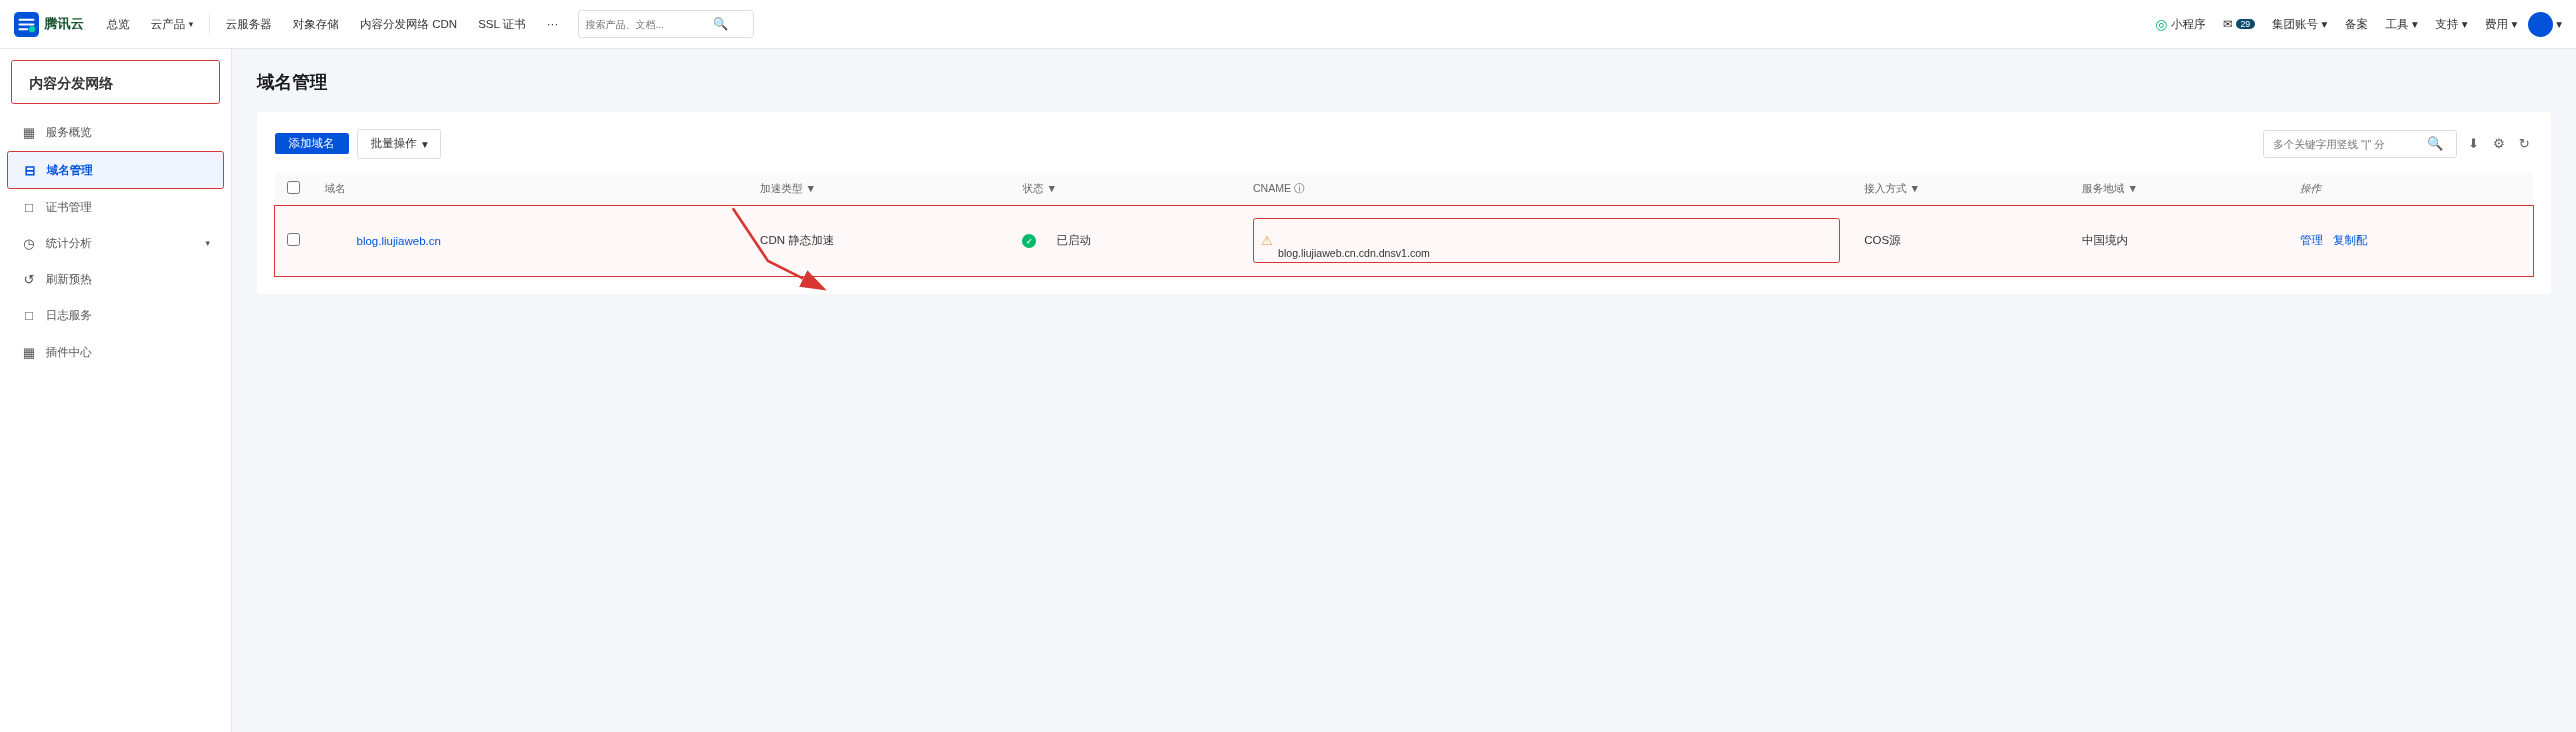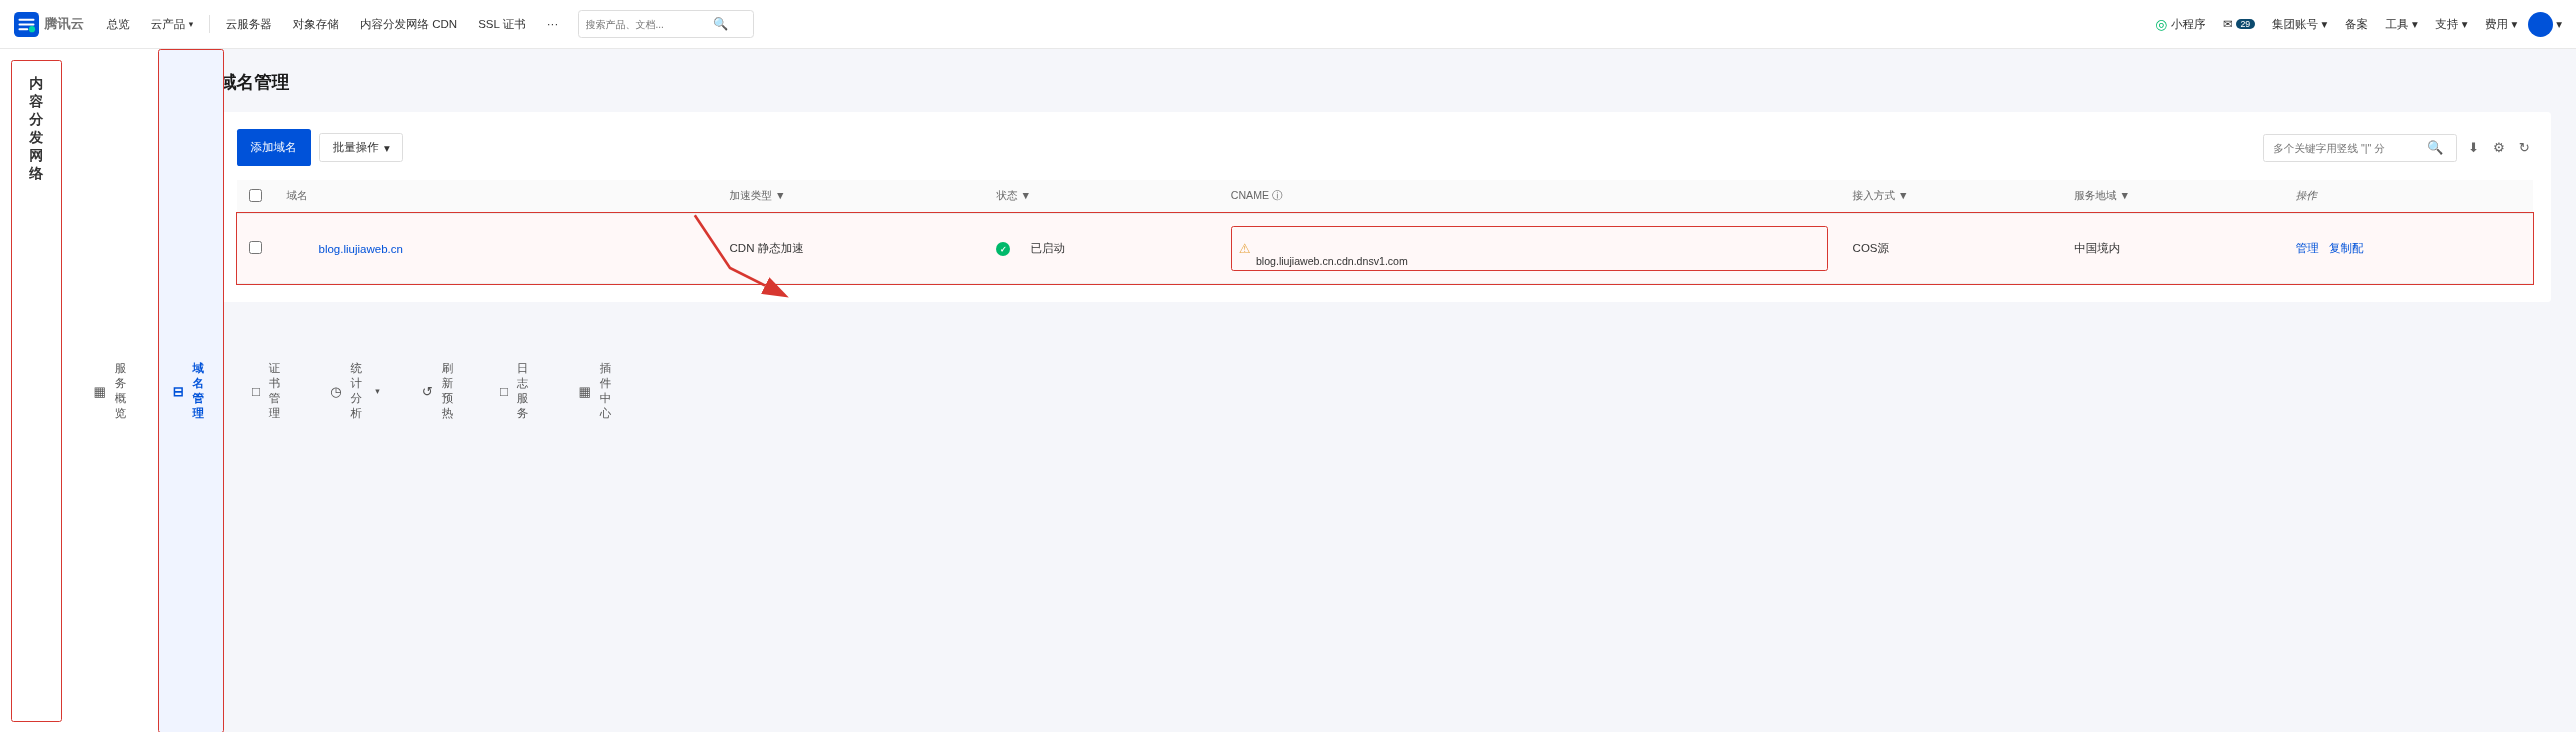--- a/index.html
+++ b/index.html
@@ -6,39 +6,39 @@
     body { font-family: "PingFang SC", "Microsoft YaHei", sans-serif; font-size: 11.5px; background: #f0f2f5; color: #333; }
 
     
     .topnav {
       display: flex; align-items: center; height: 49px;
       background: #fff; border-bottom: 0.9px solid #e8e8e8;
       padding: 0 14px; gap: 3.5px; position: relative;
     }
     .topnav .logo { display: flex; align-items: center; gap: 5.3px; margin-right: 10.6px; }
     .topnav .logo svg { width: 25px; height: 25px; }
-    .topnav .logo-text { font-size: 13.2px; font-weight: 600; color: #737373; }
+    .topnav .logo-text { font-size: 13.2px; font-weight: 600; color: #14532d; }
     .nav-item { padding: 0 8.8px; height: 49px; display: flex; align-items: center; cursor: pointer; font-size: 11.5px; color: #333; white-space: nowrap; }
     .nav-item.has-arrow::after { content: "▾"; margin-left: 3.5px; font-size: 8.8px; }
     .nav-separator { width: 0.9px; height: 17.6px; background: #e0e0e0; margin: 0 3.5px; }
     .search-box { display: flex; align-items: center; border: 0.9px solid #ddd; border-radius: 3.5px; height: 28px; padding: 0 7px; gap: 5.3px; min-width: 176px; margin: 0 7px; }
     .search-box input { border: none; outline: none; font-size: 10px; color: #666; background: transparent; width: 123px; }
     .search-icon { color: #999; font-size: 12.3px; cursor: pointer; }
     .nav-right { margin-left: auto; display: flex; align-items: center; gap: 3.5px; }
     .nav-right-item { display: flex; align-items: center; gap: 3.5px; padding: 0 7px; cursor: pointer; font-size: 11.5px; color: #333; white-space: nowrap; }
     .mini-badge { background: #0c4a6e; color: #fff; border-radius: 8.8px; font-size: 8.8px; padding: 0 4.4px; min-width: 16px; text-align: center; }
     .avatar { width: 25px; height: 25px; border-radius: 50%; background: #0052d9; display: flex; align-items: center; justify-content: center; color: white; font-size: 10.6px; }
 
     
     .layout { display: flex; height: calc(100vh - 49px); min-height: 684px; }
 
     
     .sidebar {
-      width: 194px; background: #fff; border-right: 0.9px solid #e8e8e8;
-      display: flex; flex-shrink: 0;
+      width: 232px; background: #fff; border-right: 0.9px solid #e8e8e8;
+      display: flex; flex-direction: column; flex-shrink: 0;
     }
     .sidebar-title {
       padding: 14px 17.6px 10.6px; font-size: 14px; font-weight: 700; color: #333;
       border: 1.8px solid #d73730; margin: 10.6px; border-radius: 2.6px;
     }
     .sidebar-item {
       display: flex; align-items: center; gap: 8.8px; padding: 10.6px 21px;
       cursor: pointer; font-size: 11.5px; color: #555; position: relative;
     }
     .sidebar-item.active { background: #f0f4ff; color: #0052d9; font-weight: 600;
@@ -51,21 +51,21 @@
     .main { flex: 1; overflow: auto; padding: 21px 25px; background: #f5f6fa; }
     .page-title { font-size: 17.6px; font-weight: 700; color: #1a1a1a; margin-bottom: 17.6px; }
 
     
     .content-card { background: #fff; border-radius: 3.5px; padding: 17.6px; }
 
     
     .toolbar { display: flex; align-items: center; margin-bottom: 14px; gap: 8.8px; }
     .btn-primary {
       background: #0052d9; color: #fff; border: none; border-radius: 2.6px;
-      padding: 11px 14px; font-size: 11.5px; cursor: pointer; white-space: nowrap;
+      padding: 3px 14px; font-size: 11.5px; cursor: pointer; white-space: nowrap;
     }
     .btn-default {
       background: #fff; color: #333; border: 0.9px solid #ddd; border-radius: 2.6px;
       padding: 6.2px 12.3px; font-size: 11.5px; cursor: pointer; display: flex; align-items: center; gap: 5.3px;
     }
     .toolbar-right { margin-left: auto; display: flex; align-items: center; gap: 7px; }
     .toolbar-search {
       display: flex; align-items: center; border: 0.9px solid #ddd; border-radius: 2.6px;
       height: 28px; padding: 0 8.8px; gap: 5.3px; min-width: 194px;
     }

